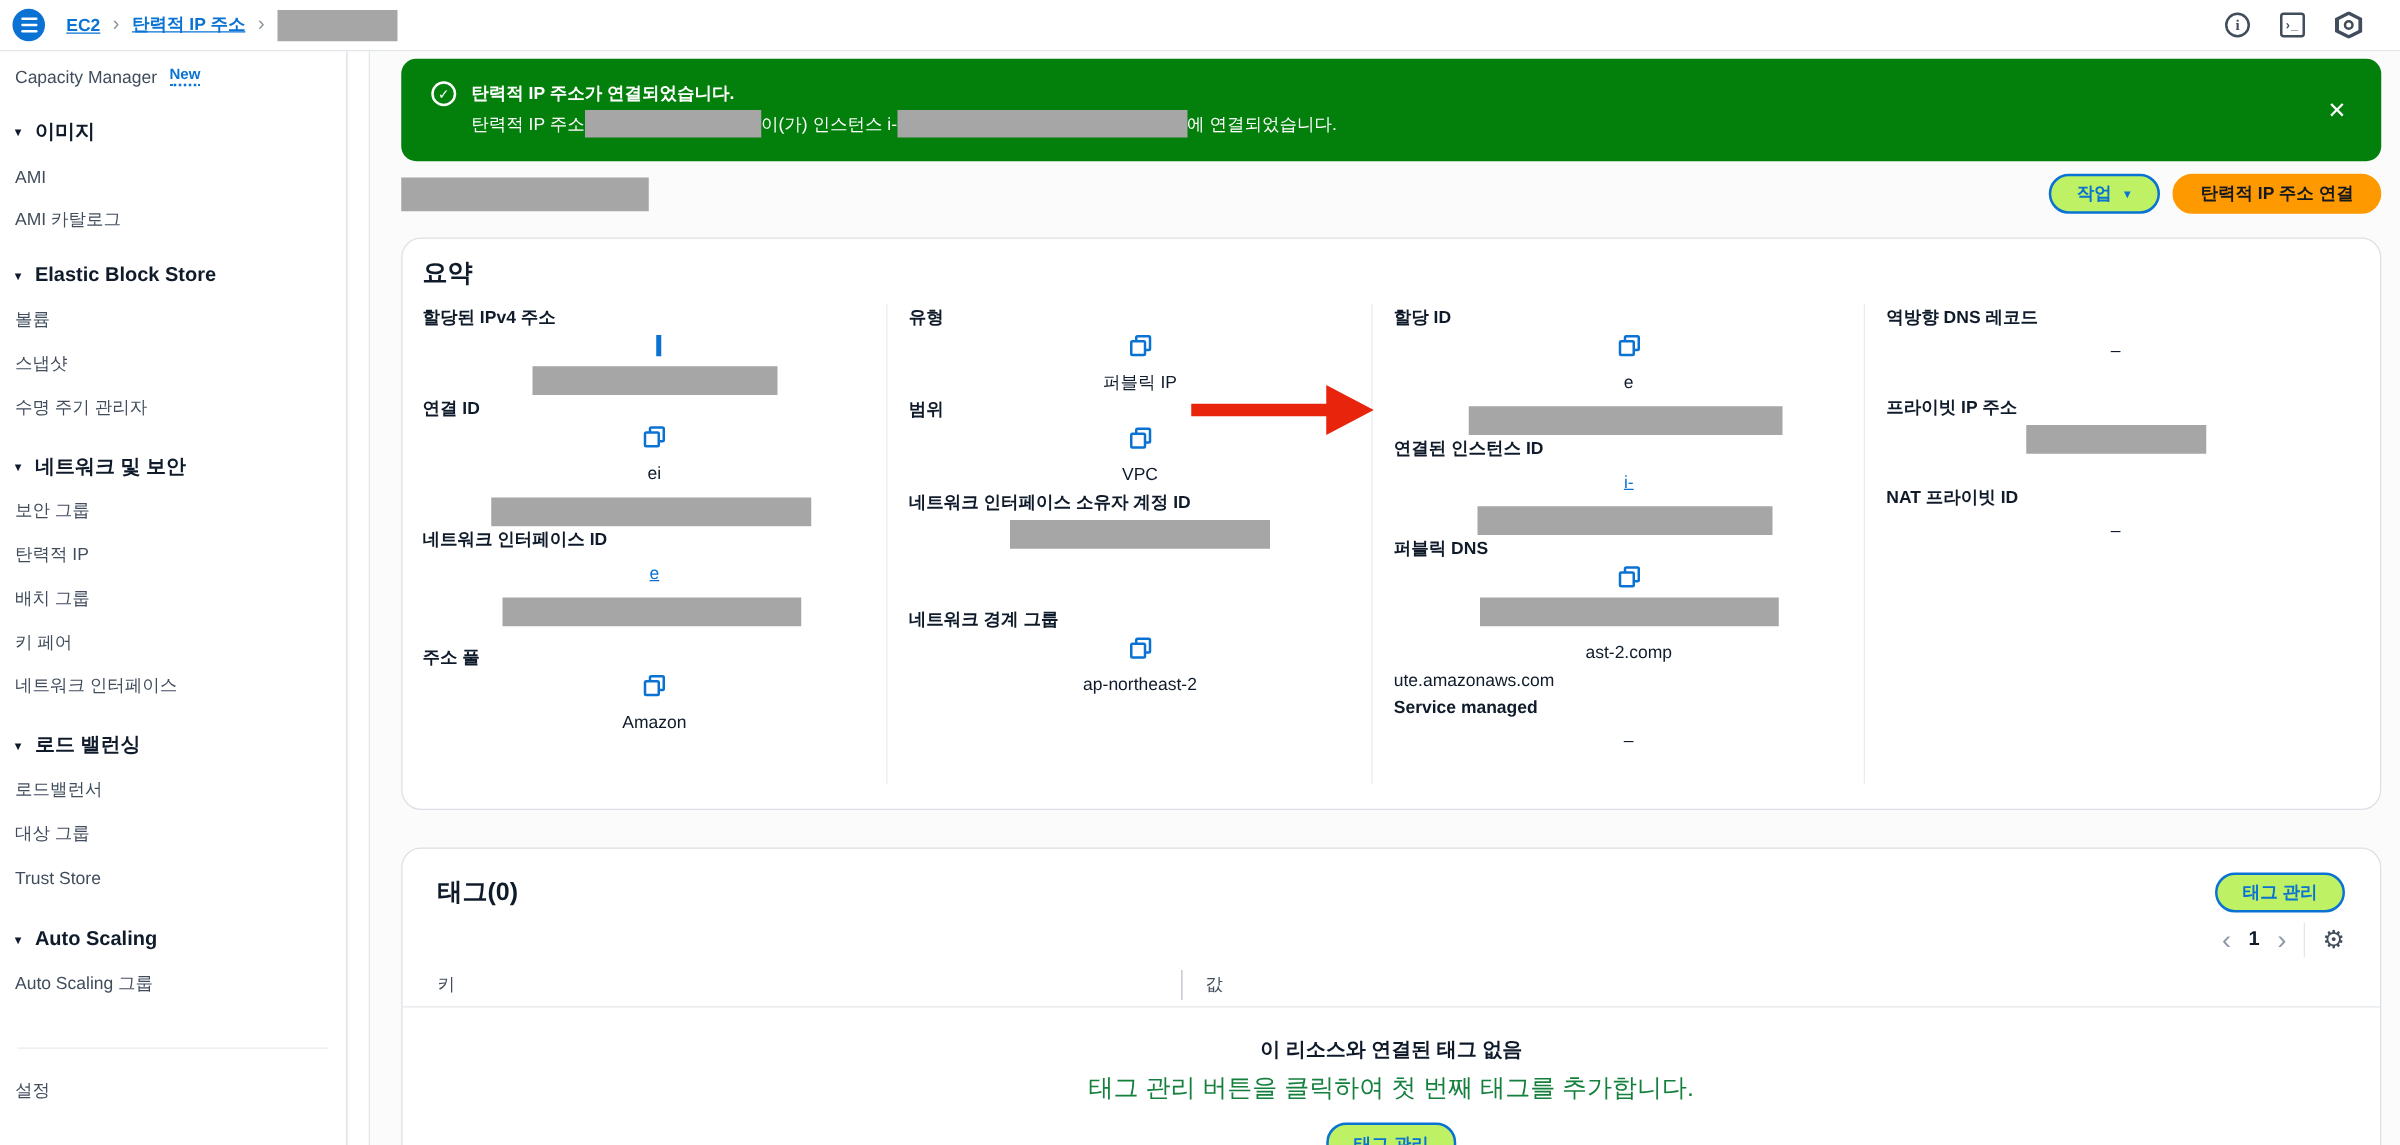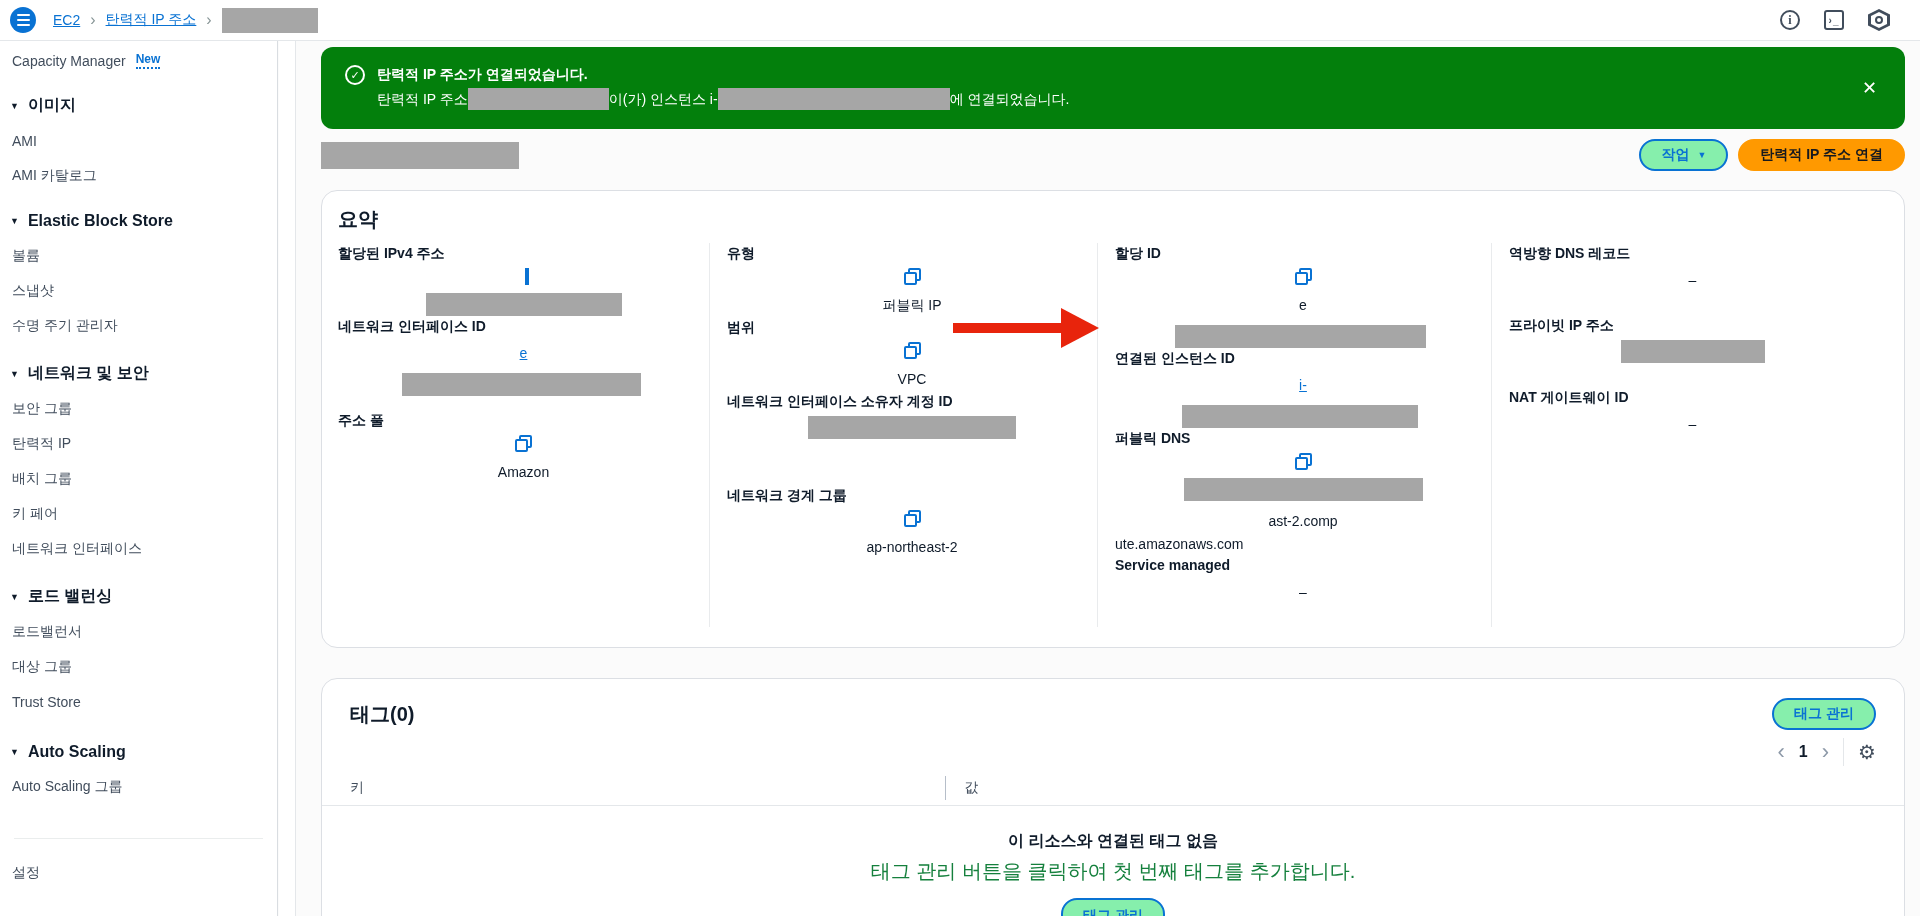--- a/index.html
+++ b/index.html
@@ -9,21 +9,21 @@
 
   
   .hdr { position:absolute; left:0; top:0; width:1920px; height:41px;
     background:#fff; border-bottom:1px solid #e4e7ea; display:flex;
     align-items:center; z-index:30; }
   .burger { width:26px; height:26px; border-radius:50%; background:#0972d3;
     margin-left:10px; display:flex; flex-direction:column; justify-content:center;
     align-items:center; gap:3px; cursor:pointer; flex:none; }
   .burger i { display:block; width:13px; height:2px; background:#fff; border-radius:1px; }
   .crumbs { display:flex; align-items:center; margin-left:17px; gap:10px; }
-  .crumb { color:#0972d3; text-decoration:underline; cursor:pointer; }
+  .crumb { color:#0972d3; text-decoration:underline; cursor:pointer;font-weight:bold; }
   .crumb-sep { color:#879596; font-size:16px; line-height:1; }
   .crumb-redact { width:96px; height:25px; background:#a6a6a6; }
   .hdr-right { margin-left:auto; margin-right:30px; display:flex; gap:24px; align-items:center; }
   .h-ico { width:20px; height:20px; color:#414d5c; cursor:pointer; position:relative; }
   .ico-info { border:2px solid #414d5c; border-radius:50%;
     display:flex; align-items:center; justify-content:center;
     font-family:"Liberation Serif",serif; font-weight:700; font-size:12px; }
   .ico-shell { border:2px solid #414d5c; border-radius:3px; font-size:10px; font-weight:700;
     display:flex; align-items:center; justify-content:center; letter-spacing:1px; }
   .ico-hex { width:22px; height:22px; }
@@ -67,21 +67,21 @@
   .flash-x { position:absolute; right:28px; top:62px; transform:translateY(-50%);
     color:#fff; font-size:18px; cursor:pointer; line-height:1; top:50%; }
 
   
   .tbar { margin-top:9px; height:34px; display:flex; align-items:center; }
   .title-redact { width:198px; height:27px; background:#a6a6a6; }
   .tbar-btns { margin-left:auto; display:flex; gap:10px; align-items:center; }
   .btn { height:32px; border-radius:16px; display:inline-flex; align-items:center;
     justify-content:center; font-weight:700; font-size:14px; cursor:pointer;
     padding:0 20px; user-select:none; }
-  .btn-outline { border:2px solid #0972d3; color:#0972d3; background:#86efac; gap:8px; }
+  .btn-outline { border:2px solid #0972d3; color:#0972d3; background:#bef264; gap:8px; }
   .btn-outline .caret { font-size:9px; }
   .btn-primary { background:#ff9900; color:#16191f; border:2px solid #ff9900; }
 
   
   .card { background:#fff; border:1px solid #dcdfe4; border-radius:16px; }
   .card-title { font-size:20px; font-weight:700; line-height:24px; }
 
   
   .sum { margin-top:18px; padding:16px 28px 20px 16px; }
   .sum-grid { display:grid; grid-template-columns:371px 388px 394px 1fr; margin-top:12px; }
@@ -244,20 +244,28 @@
     <div class="sum-grid">
 
       <div class="sum-col">
         <div class="fld">
           <div class="f-label">할당된 IPv4 주소</div>
           <div class="f-val">
             <span class="sliver"></span>
             <span class="redact" style="width:196px"></span>
           </div>
         </div>
+        <div class="fld">
+          <div class="f-label">연결 ID</div>
+          <div class="f-val">
+            <span class="cpy"></span>
+            <span>ei</span>
+            <span class="redact" style="width:256px;margin-left:-6px"></span>
+          </div>
+        </div>
         <div class="fld h3">
           <div class="f-label">네트워크 인터페이스 ID</div>
           <div class="f-val">
             <span class="lnk">
               <span>e</span>
             </span>
             <span class="redact" style="width:239px;margin-left:-4px"></span>
           </div>
         </div>
         <div class="fld">
@@ -341,21 +349,21 @@
               <span class="f-dash">–</span>
             </div>
         </div>
         <div class="fld">
           <div class="f-label">프라이빗 IP 주소</div>
           <div class="f-val">
             <span class="redact" style="width:144px"></span>
           </div>
         </div>
         <div class="fld h3">
-          <div class="f-label">NAT 게이트웨이 ID</div>
+          <div class="f-label">NAT 프라이빗 ID</div>
           <div class="f-val">
               <span class="f-dash">–</span>
             </div>
         </div>
       </div>
 
     </div>
   </div>
 
   <div class="card tags">

